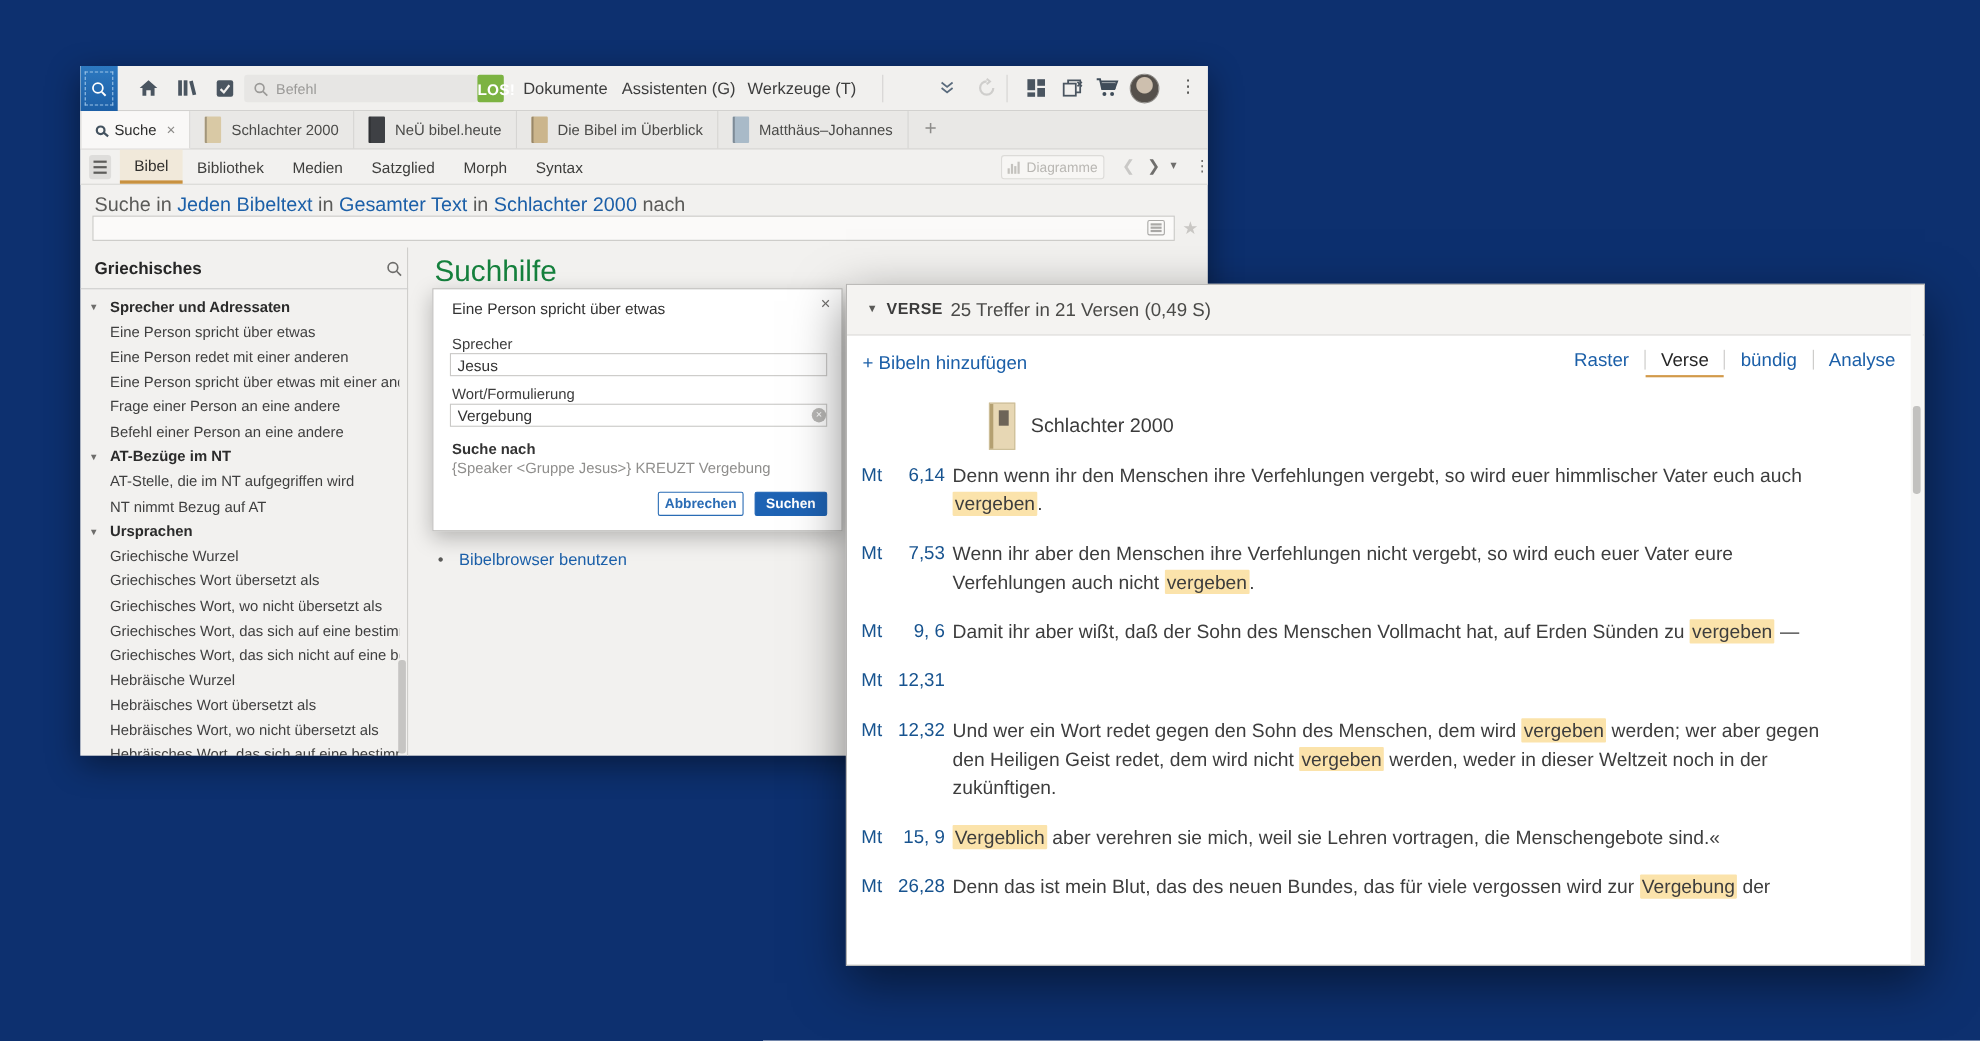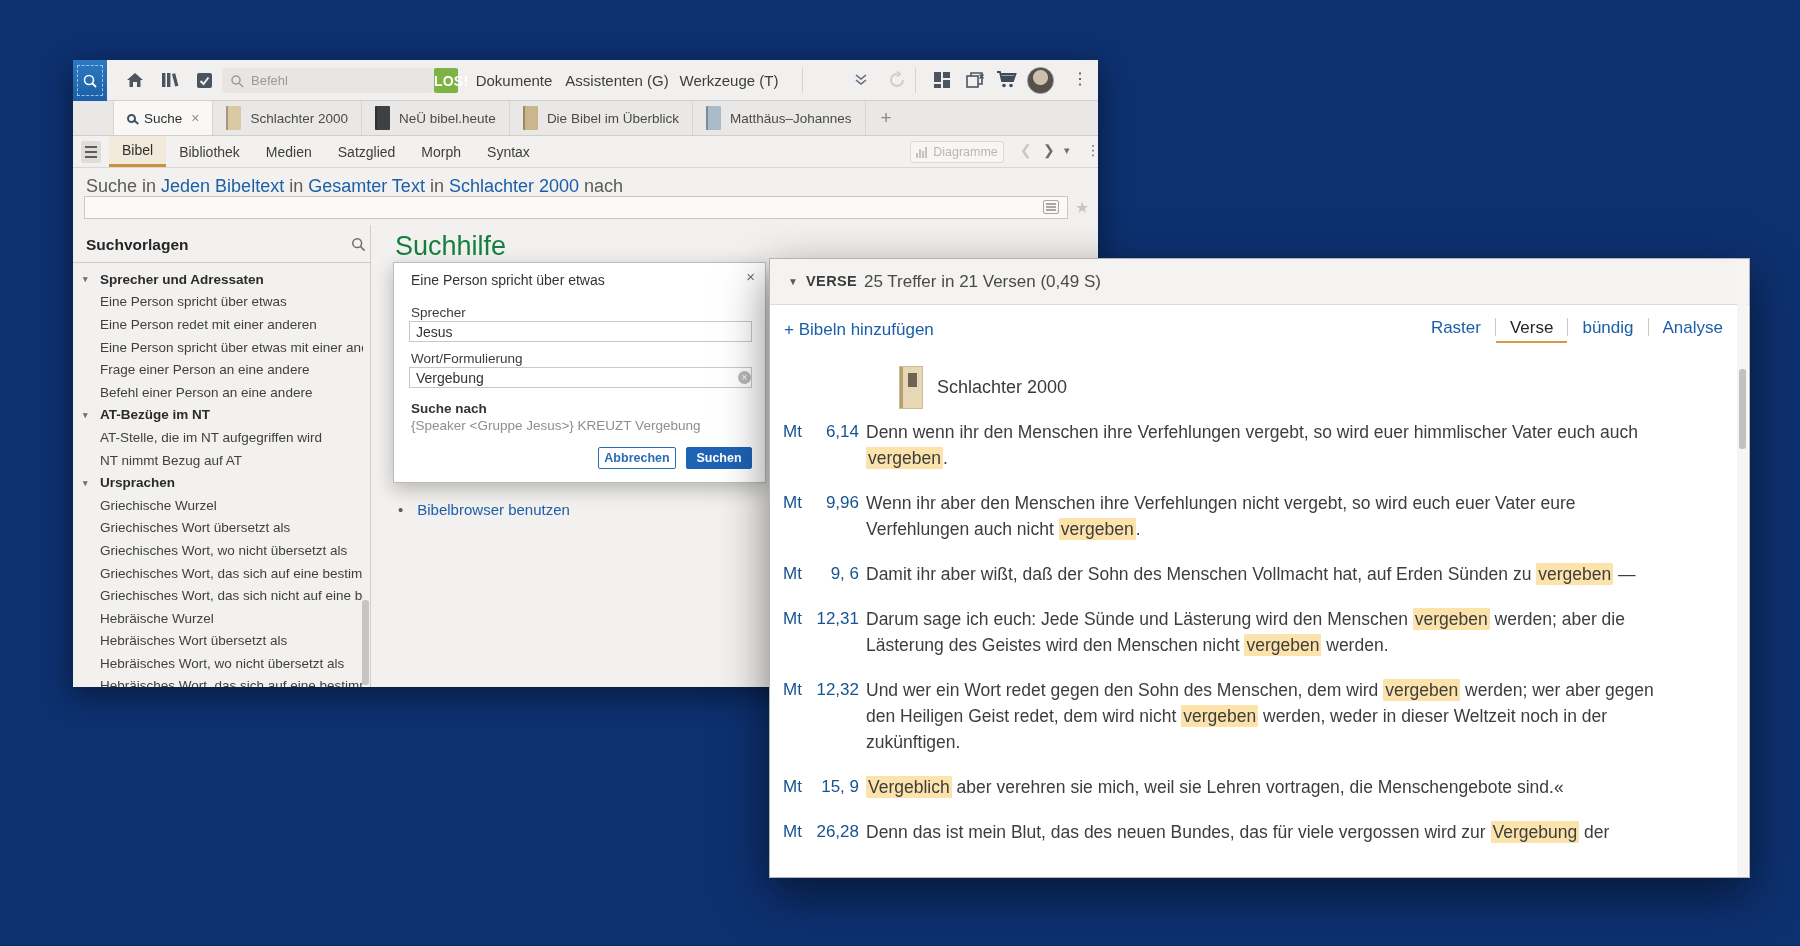--- a/index.html
+++ b/index.html
@@ -20,21 +20,21 @@
   #cmd-input { border:none; background:transparent; outline:none; font-size:13px; color:#7c7b79; margin-left:7px; width:150px; font-family:"Liberation Sans",sans-serif; }
   #cmd-input::placeholder { color:#9b9a98; }
   #go-btn { position:absolute; left:361px; top:8px; width:24px; height:25px; background:#7cb342; color:#fff; font-size:14px; font-weight:700; border:none; border-radius:2px; letter-spacing:.2px; cursor:pointer; }
   .tb-menu { position:absolute; top:12px; transform:translateX(-50%); font-size:15px; color:#3d3d3d; white-space:nowrap; cursor:pointer; }
   .tb-divider { position:absolute; top:8px; width:1px; height:25px; background:#d4d3d1; }
   #avatar { position:absolute; left:954px; top:7px; width:27px; height:27px; border-radius:50%; background:radial-gradient(circle at 50% 38%, #cdbfae 0 7px, #55504b 8px); border:1px solid #8a8884; }
   #tb-dots { position:absolute; left:999px; top:9px; font-size:16px; color:#4e4e4c; letter-spacing:0; }
 
   
   #tab-bar { position:absolute; left:0; top:41px; width:1025px; height:35px; background:#e9e8e6; border-bottom:1px solid #cfcecb; display:flex; align-items:stretch; }
-  #tab-bar .tabs { display:flex;padding-left:40px; }
+  #tab-bar .tabs { display:flex; }
   .tab { display:flex; align-items:center; padding:0 13px; border-right:1px solid #d6d5d3; font-size:13.5px; color:#4a4a48; white-space:nowrap; cursor:pointer; }
   .tab.active { background:#f9f8f7; border-left:1px solid #d6d5d3; color:#2d2d2d; }
   .tab-cover { width:15px; height:24px; margin-right:9px; border-radius:1px; box-shadow:inset 2px 0 0 rgba(0,0,0,.25); }
   .tab-mag { width:9px; height:9px; border:2px solid #43525f; border-radius:50%; position:relative; margin-right:8px; }
   .tab-mag::after { content:""; position:absolute; width:6px; height:2px; background:#43525f; right:-5px; bottom:-2px; transform:rotate(40deg); }
   .tab-close { margin-left:9px; color:#8d8c8a; font-size:14px; cursor:pointer; }
   #tab-add { display:flex; align-items:center; padding:0 15px; font-size:19px; color:#8d8c8a; cursor:pointer; }
 
   
   #subtab-bar { position:absolute; left:0; top:76px; width:1025px; height:32px; background:#f2f1ef; border-bottom:1px solid #d8d7d5; }
@@ -259,21 +259,21 @@
     <div id="scope-line"><span>Suche in </span><span class="lnk">Jeden Bibeltext</span><span>  in </span><span class="lnk">Gesamter Text</span><span>  in </span><span class="lnk">Schlachter 2000</span><span>  nach</span></div>
 
     <div id="big-input">
       <span id="kbd-icon">
           <i></i>
         </span>
     </div>
     <span id="fav-star">★</span>
 
     <div id="sidebar">
-      <span id="sb-title">Suchvorlagen</span>
+      <span id="sb-title">Griechisches</span>
       <span id="sb-search">
         <svg width="15" height="15" viewBox="0 0 15 15">
             <circle cx="6.2" cy="6.2" r="4.4" fill="none" stroke="#6e6d6b" stroke-width="1.5"></circle>
             <line x1="9.6" y1="9.6" x2="13.6" y2="13.6" stroke="#6e6d6b" stroke-width="1.5"></line>
           </svg>
       </span>
       <span id="sb-head-line"></span>
       <div id="sb-list">
           <div class="sb-row hdr">
             <span class="caret">▾</span>
@@ -400,37 +400,36 @@
         <div class="verse">
           <div class="vref">
             <span>Mt</span>
             <span>6,14</span>
           </div>
           <div class="vtext"><span>Denn wenn ihr den Menschen ihre Verfehlungen vergebt, so wird euer himmlischer Vater euch auch</span><br><span class="hl">vergeben</span><span>.</span></div>
         </div>
         <div class="verse">
           <div class="vref">
             <span>Mt</span>
-            <span>9,96</span>
+            <span>7,53</span>
           </div>
           <div class="vtext"><span>Wenn ihr aber den Menschen ihre Verfehlungen nicht vergebt, so wird euch euer Vater eure</span><br><span>Verfehlungen auch nicht </span><span class="hl">vergeben</span><span>.</span></div>
         </div>
         <div class="verse">
           <div class="vref">
             <span>Mt</span>
             <span>9, 6</span>
           </div>
           <div class="vtext"><span>Damit ihr aber wißt, daß der Sohn des Menschen Vollmacht hat, auf Erden Sünden zu </span><span class="hl">vergeben</span><span> —</span><br></div>
         </div>
         <div class="verse">
           <div class="vref">
             <span>Mt</span>
             <span>12,31</span>
           </div>
-          <div class="vtext"><span>Darum sage ich euch: Jede Sünde und Lästerung wird den Menschen </span><span class="hl">vergeben</span><span> werden; aber die</span><br><span>Lästerung des Geistes wird den Menschen nicht </span><span class="hl">vergeben</span><span> werden.</span></div>
         </div>
         <div class="verse">
           <div class="vref">
             <span>Mt</span>
             <span>12,32</span>
           </div>
           <div class="vtext"><span>Und wer ein Wort redet gegen den Sohn des Menschen, dem wird </span><span class="hl">vergeben</span><span> werden; wer aber gegen</span><br><span>den Heiligen Geist redet, dem wird nicht </span><span class="hl">vergeben</span><span> werden, weder in dieser Weltzeit noch in der</span><br><span>zukünftigen.</span></div>
         </div>
         <div class="verse">
           <div class="vref">

